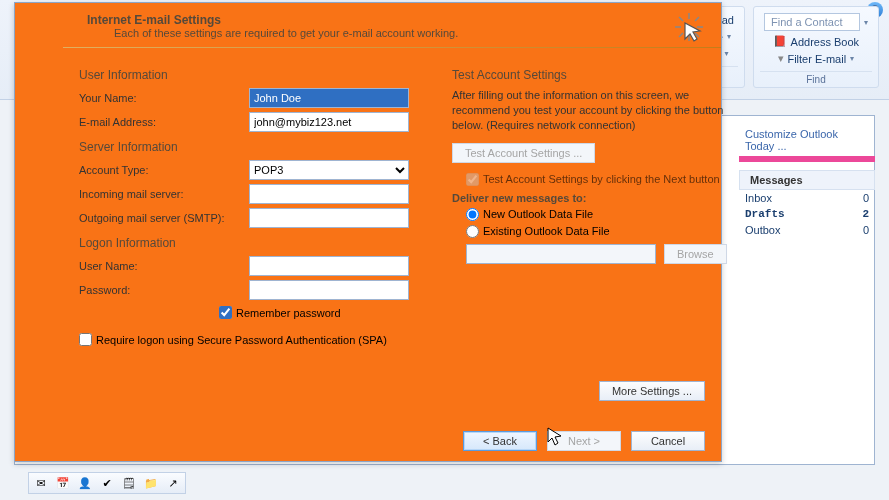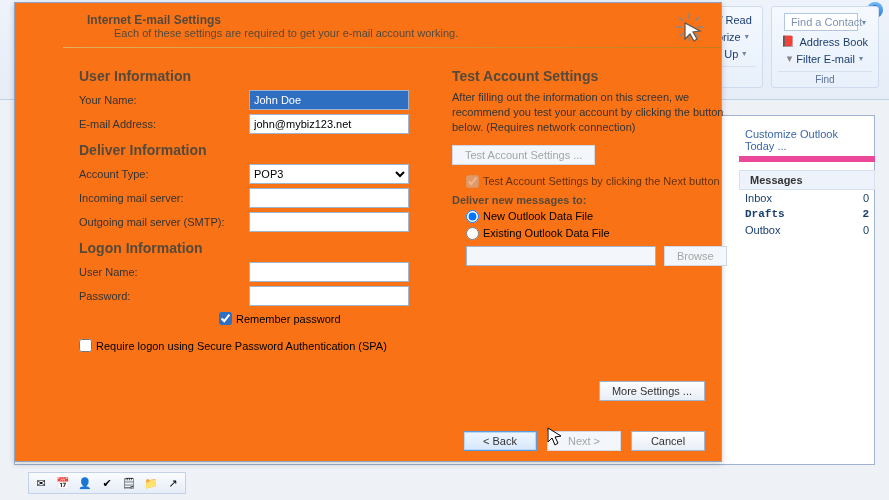--- a/index.html
+++ b/index.html
@@ -67,21 +67,21 @@
   width: 100%;
   text-align: center;
   padding-top: 2px;
 }
 .contact-box {
   border: 1px solid #b4c7e0;
   background: #fff;
   padding: 2px 6px;
   color: #7e93b2;
   font-size: 11px;
-  width: 74px;
+  width: 96px;
 }
 
 
 .topbar {
   position: absolute;
   top: 0; right: 0;
   display: flex;
   gap: 4px;
   padding: 2px 6px;
 }
@@ -168,24 +168,24 @@
   display: flex;
   padding: 0 16px;
   gap: 18px;
 }
 .col {
   flex: 1;
 }
 .col-left { flex: 0 0 355px; }
 
 .section-h {
-  font-weight: bold;
+  font-weight: normal;
   color: #56493a;
   margin: 8px 0 6px 0;
-  font-size: 14px;
+  font-size: 12px;
 }
 .frow {
   display: flex;
   align-items: center;
   margin: 4px 0;
 }
 .frow label {
   width: 170px;
   color: #333;
 }
@@ -391,21 +391,21 @@
       <div class="section-h">User Information</div>
       <div class="frow">
         <label>Your Name:</label>
         <input type="text" class="sel-selected" value="John Doe" style="">
       </div>
       <div class="frow">
         <label>E-mail Address:</label>
         <input type="text" value="john@mybiz123.net" style="">
       </div>
 
-      <div class="section-h">Deliver Information</div>
+      <div class="section-h">Server Information</div>
       <div class="frow">
         <label>Account Type:</label>
         <select class="acctype">
           <option>POP3</option>
         </select>
       </div>
       <div class="frow">
         <label>Incoming mail server:</label>
         <input type="text" value="" style="">
       </div>

